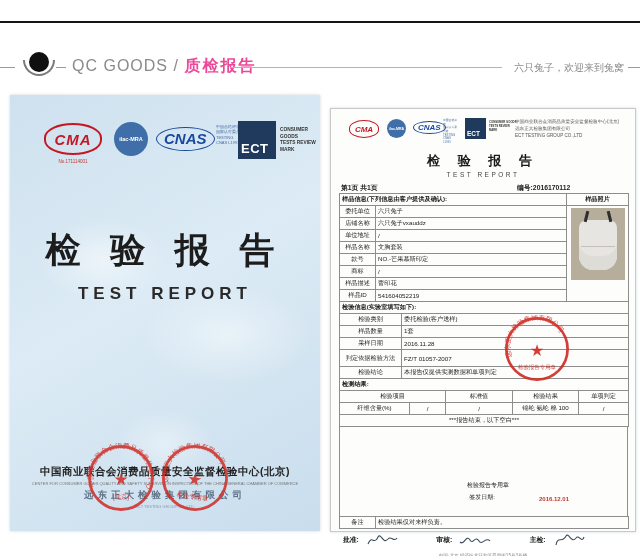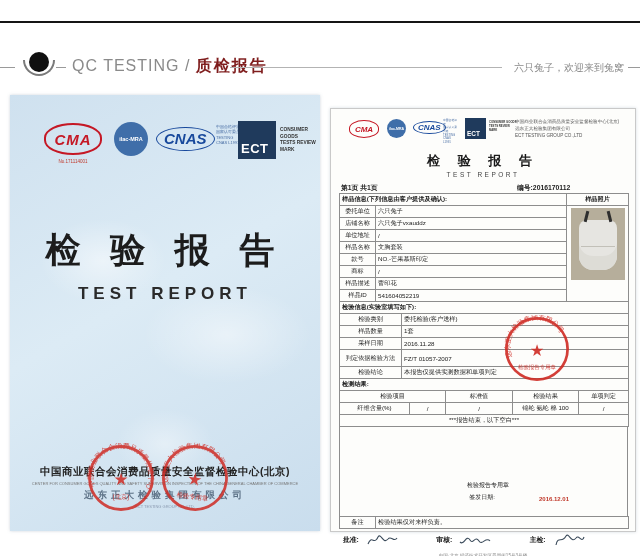--- a/index.html
+++ b/index.html
@@ -8,21 +8,21 @@
   
   .topline { position:absolute; top:21px; left:0; width:640px; height:2px; background:#151515; }
   .hdr-dash { position:absolute; top:67px; height:1px; background:#9a9a9a; }
   .hdr-dash.l1 { left:0; width:15px; }
   .hdr-dash.l2 { left:56px; width:10px; }
   .hdr-dash.mid { left:230px; width:272px; background:#b3b3b3; }
   .hdr-dash.r1 { right:0; width:12px; }
   .hdr-icon-cup { position:absolute; left:23px; top:60px; width:32px; height:16px; border:2px solid #7a7a7a; border-top:none; border-radius:0 0 32px 32px; }
   .hdr-icon-dot { position:absolute; left:29px; top:52px; width:20px; height:20px; border-radius:50%; background:#101010; }
   .hdr-title { position:absolute; left:72px; top:56px; font-size:16px; color:#8a8a8a; letter-spacing:1px; white-space:nowrap; }
-  .hdr-title .zh { color:#7f1d1d; font-weight:bold; letter-spacing:2px;font-family:Liberation Serif, serif; }
+  .hdr-title .zh { color:#ec4899; font-weight:bold; letter-spacing:2px;font-family:Liberation Serif, serif; }
   .hdr-tag { position:absolute; right:16px; top:61px; font-size:10px; color:#8a8a8a; white-space:nowrap; }
 
   
   .cover { position:absolute; left:10px; top:95px; width:310px; height:436px;
            background:linear-gradient(150deg,#cfe1ef 0%,#dcebf5 45%,#c9dded 100%);
            box-shadow:0 0 3px rgba(120,140,160,.35); overflow:hidden; }
   .cover::before { content:""; position:absolute; inset:0;
            background:
              radial-gradient(90px 60px at 30% 38%, rgba(255,255,255,.5), transparent 70%),
              radial-gradient(120px 70px at 70% 55%, rgba(255,255,255,.45), transparent 70%),
@@ -103,21 +103,21 @@
 </style>
 </head>
 <body>
 
 <div class="topline"></div>
 <div class="hdr-dash l1"></div>
 <div class="hdr-icon-cup"></div>
 <div class="hdr-icon-dot"></div>
 <div class="hdr-dash l2"></div>
 <div class="hdr-title">
-  <span>QC TESTING</span>
+  <span>QC GOODS</span>
   <span>/</span>
   <span class="zh">质检报告</span>
 </div>
 <div class="hdr-dash mid"></div>
 <div class="hdr-tag">六只兔子，欢迎来到兔窝</div>
 <div class="hdr-dash r1"></div>
 
 <div class="cover">
   <div class="cover-logos">
     <div class="logo-cma">

